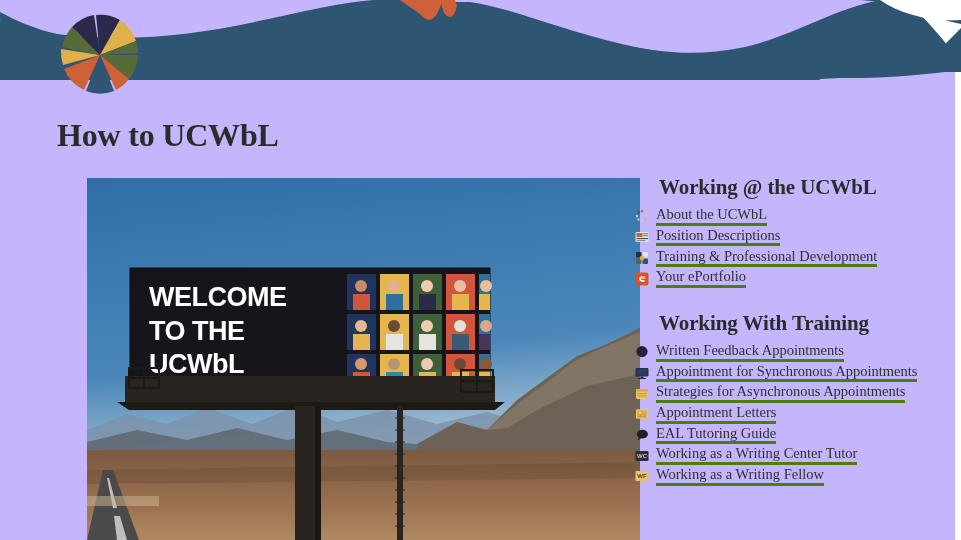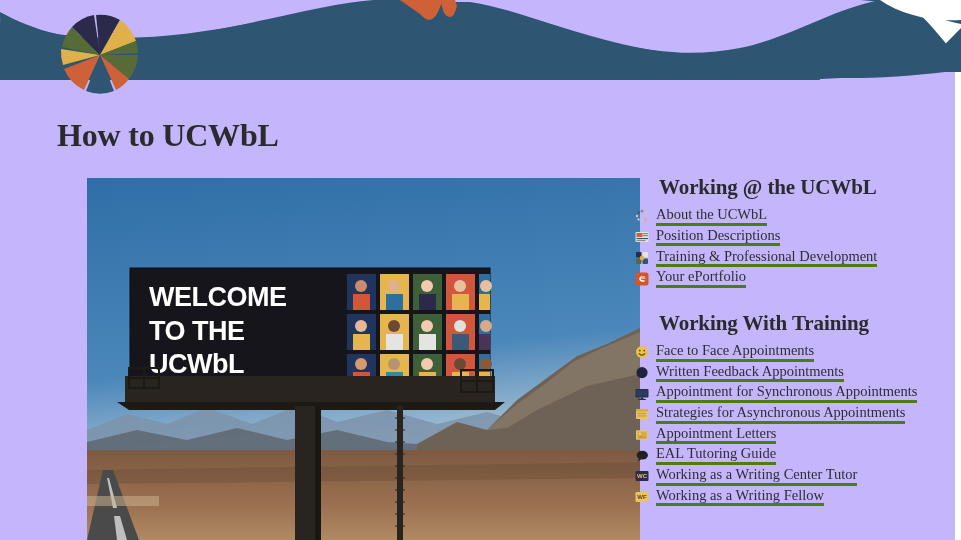--- a/index.html
+++ b/index.html
@@ -326,31 +326,20 @@
           </svg>
         </span>
         <span class="lnk">Your ePortfolio</span>
       </div>
     </div>
 
     <div class="sec2">
       <div class="sec-title">Working With Training</div>
 
 
-      <div class="link-row">
-        <span class="ico">
-          <svg width="14" height="14" viewBox="0 0 14 14">
-            <circle cx="7" cy="7" r="6" fill="#edc14a"></circle>
-            <circle cx="4.8" cy="5.6" r="0.9" fill="#5a4418"></circle>
-            <circle cx="9.2" cy="5.6" r="0.9" fill="#5a4418"></circle>
-            <path d="M4.2 8.6 C5.6 10.6 8.4 10.6 9.8 8.6" stroke="#5a4418" stroke-width="1.1" fill="none" stroke-linecap="round"></path>
-          </svg>
-        </span>
-        <span class="lnk">Face to Face Appointments</span>
-      </div>
 
       <div class="link-row">
         <span class="ico">
           <svg width="14" height="14" viewBox="0 0 14 14">
             <circle cx="7" cy="6.6" r="5.6" fill="#1f2340"></circle>
           </svg>
         </span>
         <span class="lnk">Written Feedback Appointments</span>
       </div>
 

